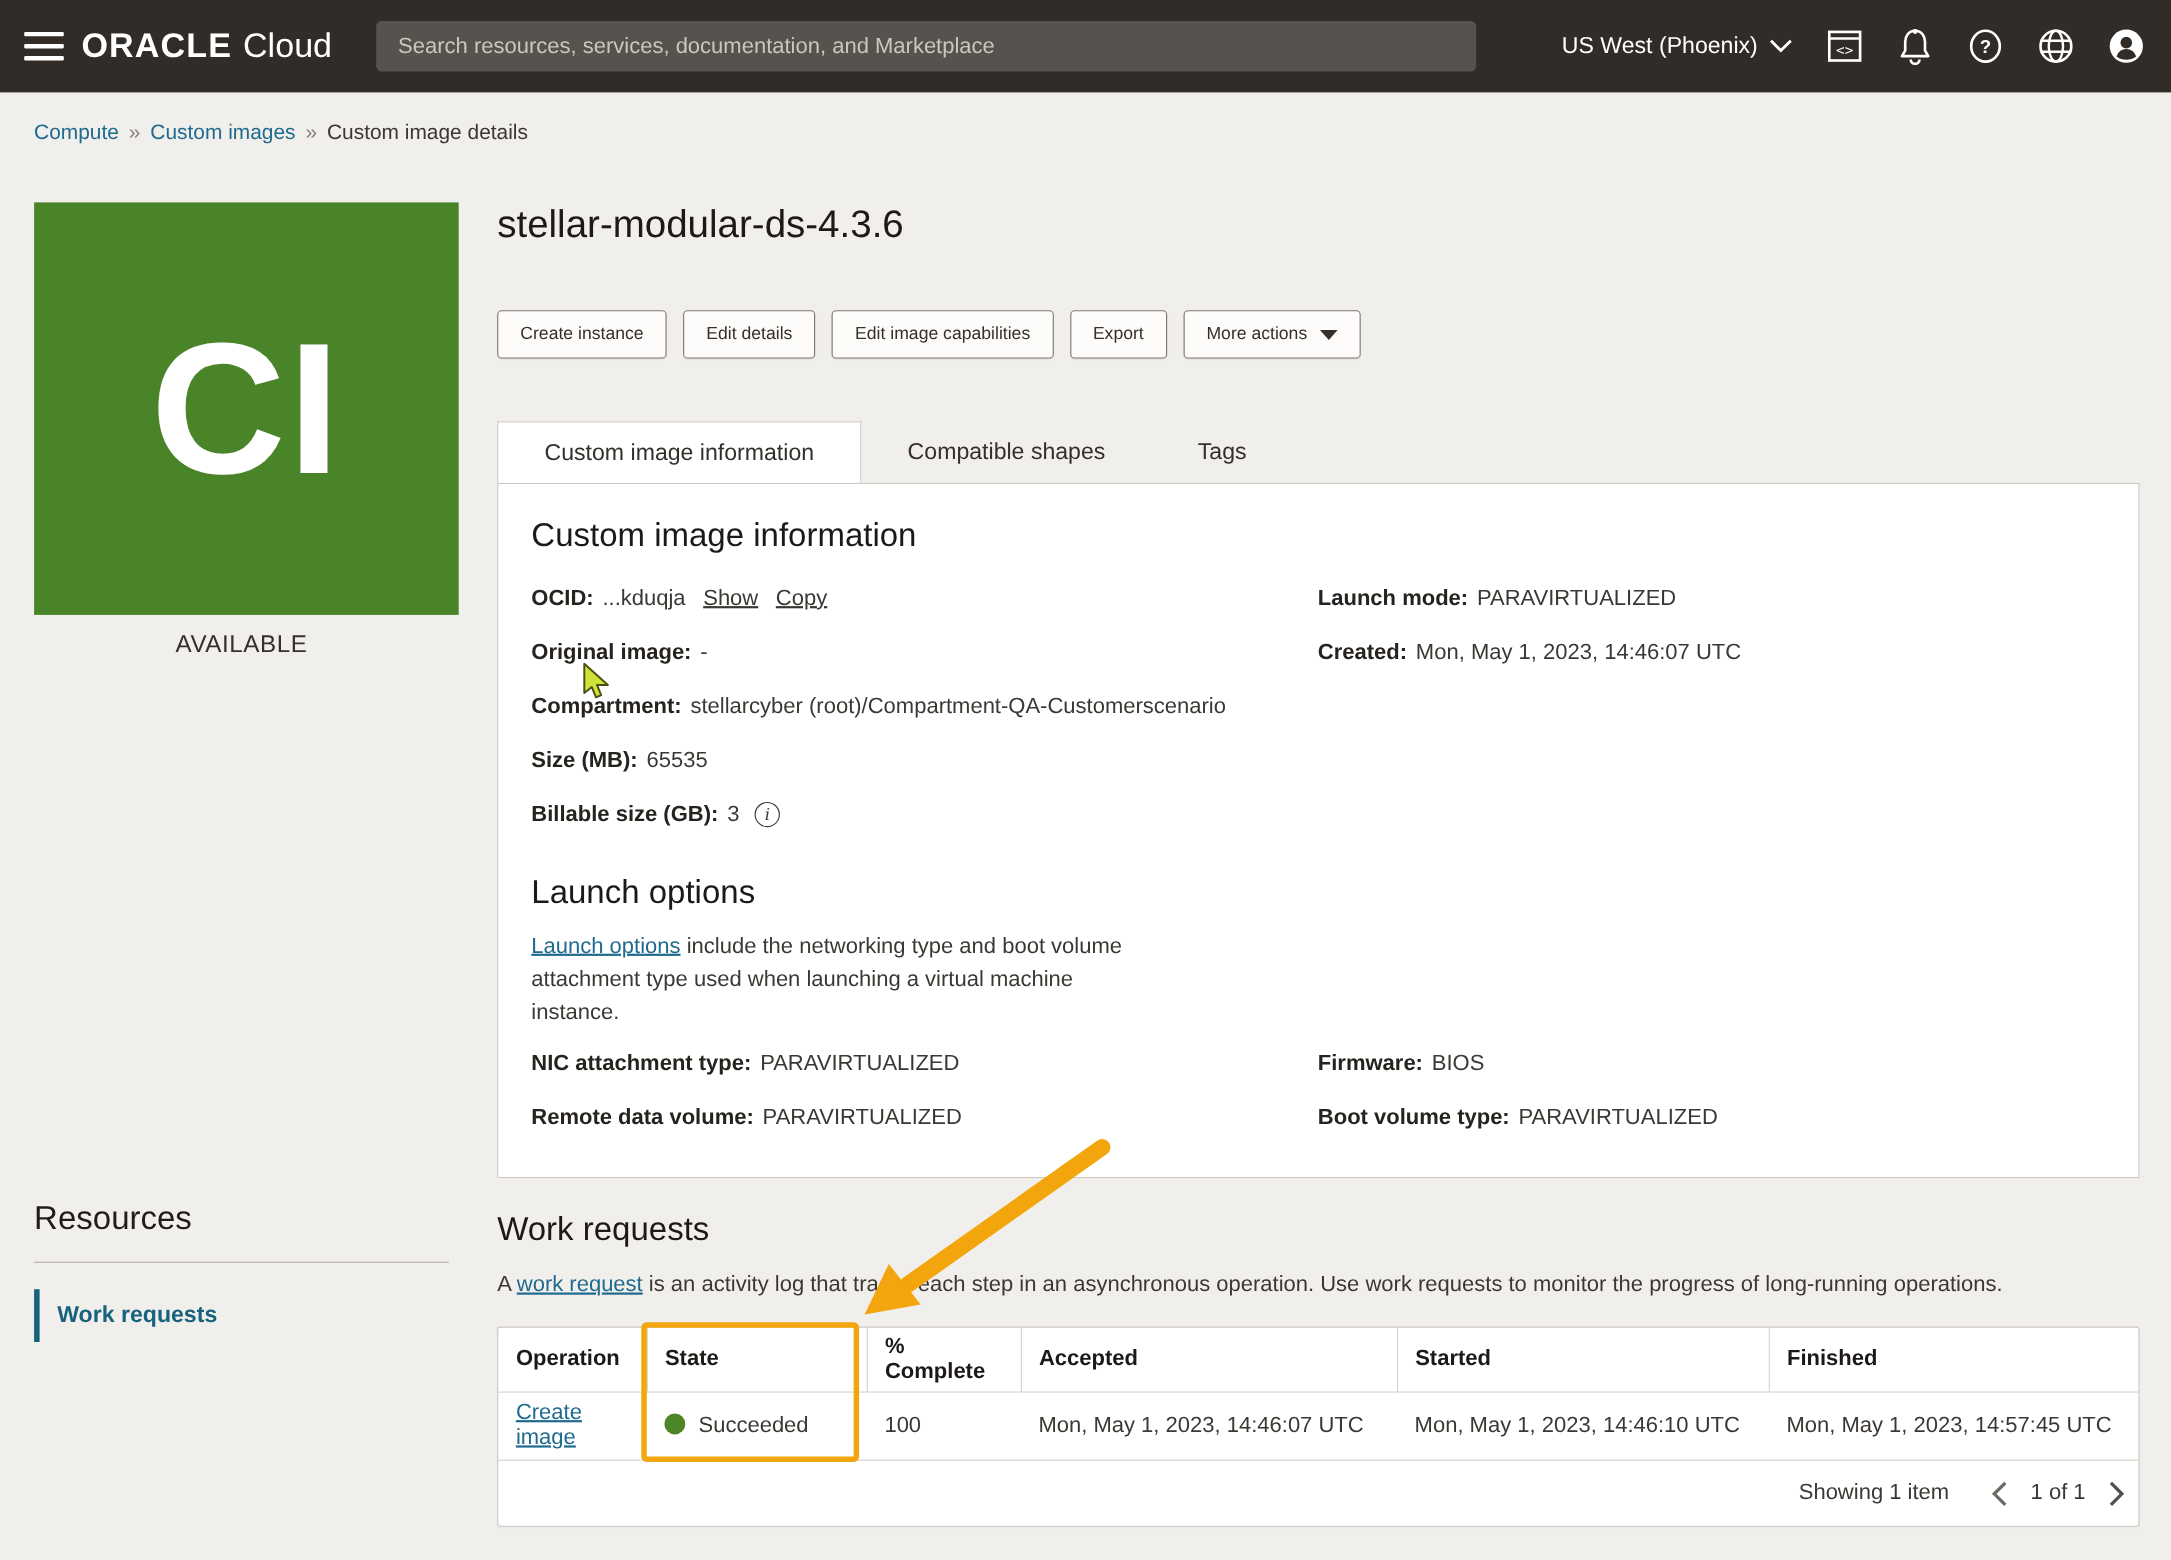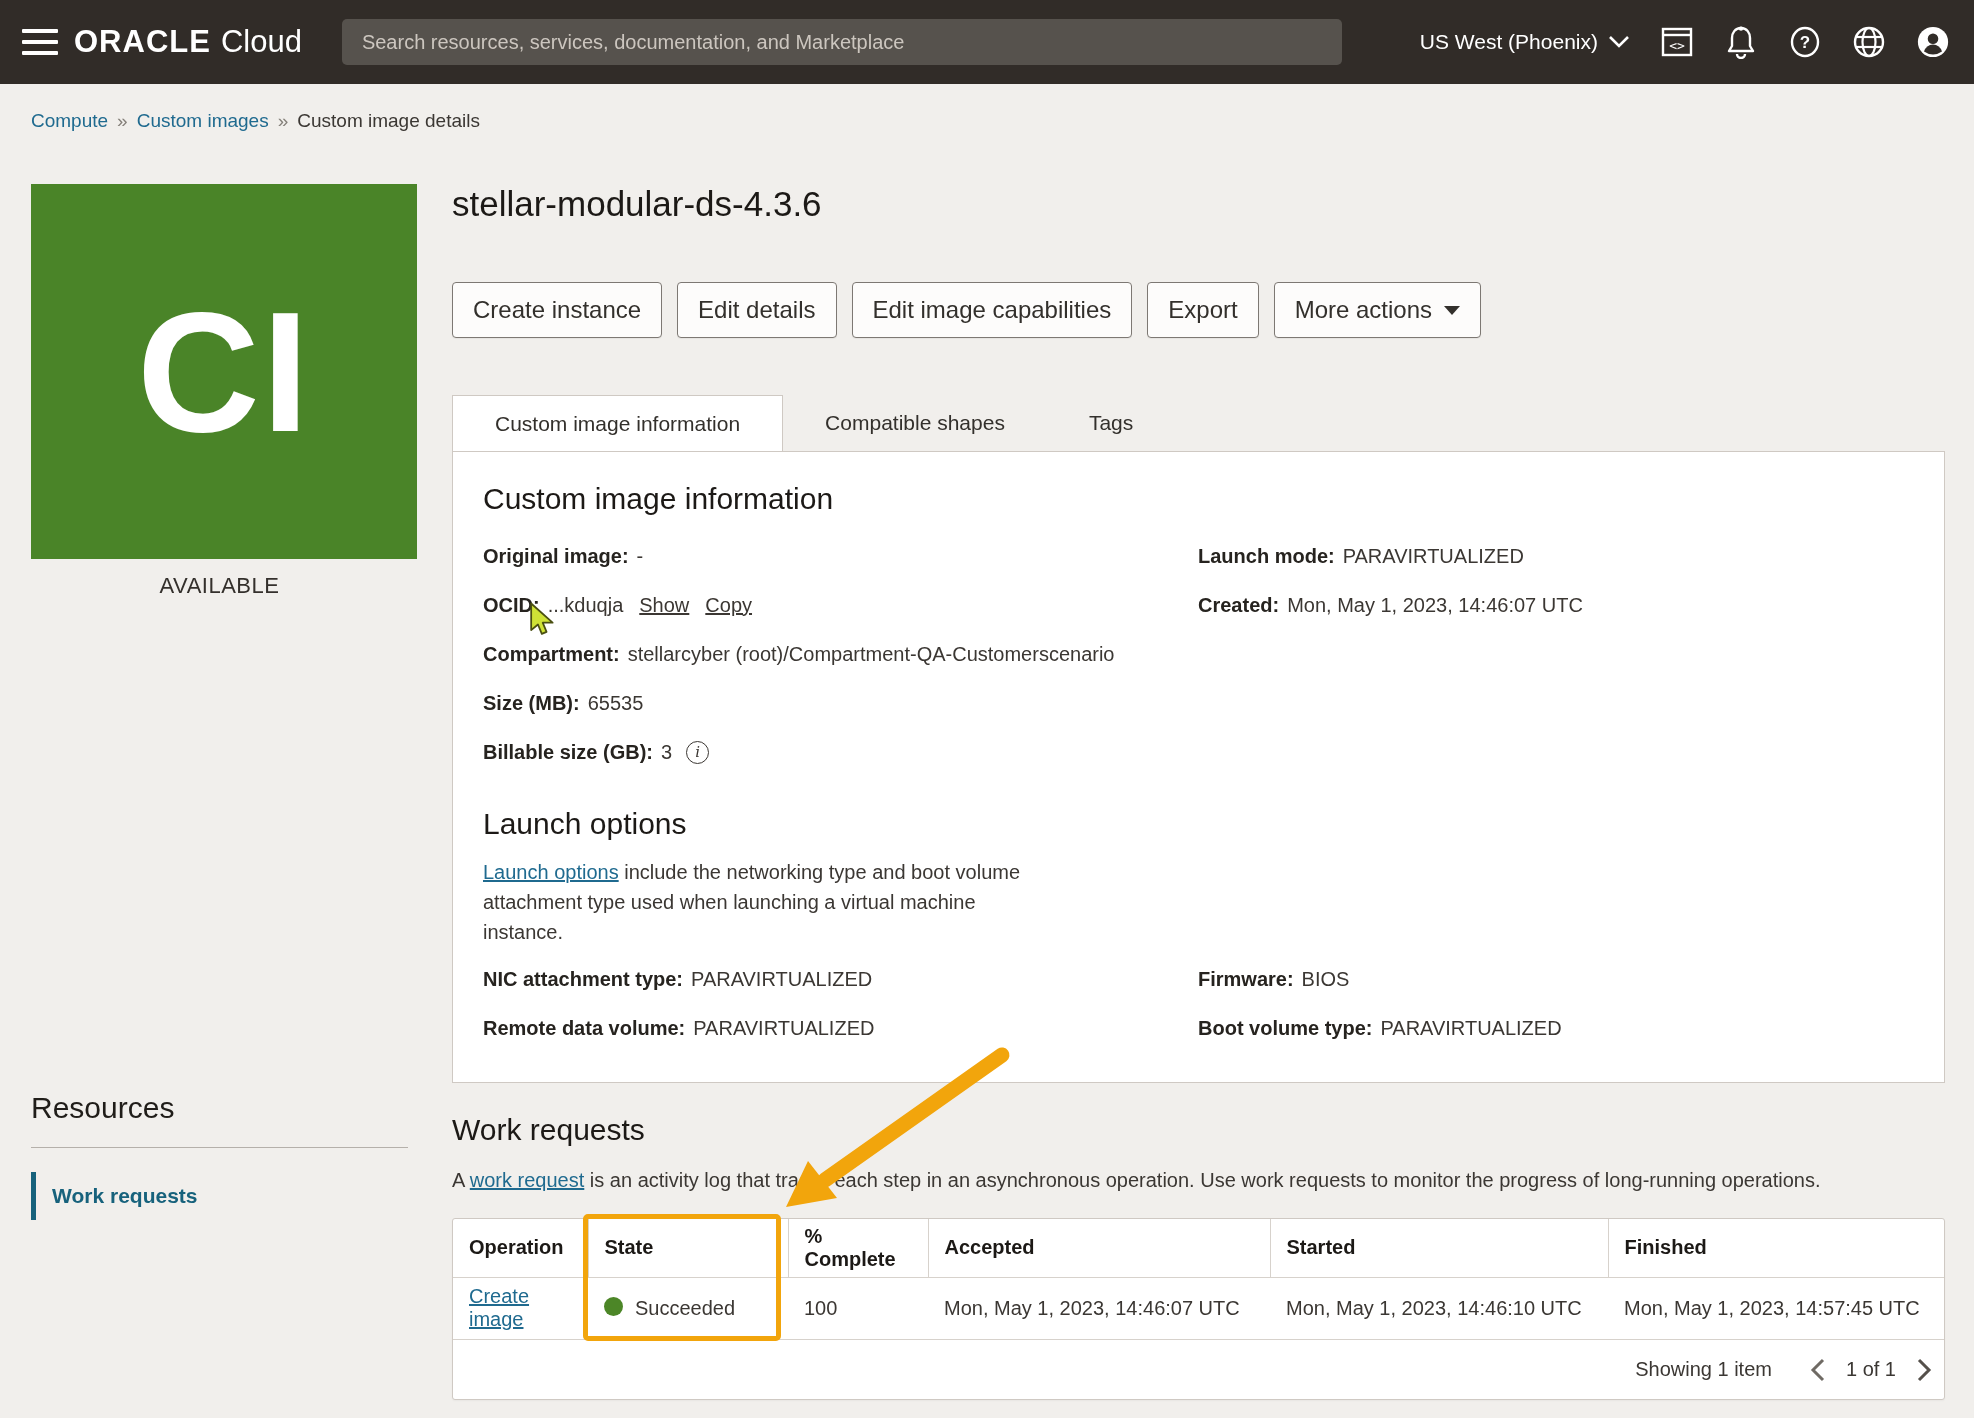--- a/index.html
+++ b/index.html
@@ -43,22 +43,22 @@
   .avatar-box span { color:#fff; font-size:170px; font-weight:800; letter-spacing:2px; }
   .avail { text-align:center; margin-top:14px; font-size:22px; color:#34302c; letter-spacing:0.5px; }
   .resources-h { margin-top:492px; font-size:30px; font-weight:400; color:#201d19; }
   .res-divider { border-top:1px solid #b5b0aa; margin-top:22px; }
   .res-item { margin-top:24px; border-left:5px solid #17627c; padding:12px 0 12px 16px;
               color:#17627c; font-size:21px; font-weight:700; cursor:pointer; }
   
   .page-title { font-size:35px; font-weight:400; color:#1c1916; }
   .btn-row { display:flex; gap:15px; margin-top:58px; }
   .btn {
-    height:56px; background:#fdfcfb; border:1px solid #7d7873; border-radius:4px;
-    font-size:24px; color:#33302c; padding:0 20px; display:flex; align-items:center; gap:12px;
+    height:44px; background:#fdfcfb; border:1px solid #7d7873; border-radius:4px;
+    font-size:16px; color:#33302c; padding:0 20px; display:flex; align-items:center; gap:12px;
     cursor:pointer; font-family:inherit; box-shadow:0 1px 1px rgba(0,0,0,0.05);
   }
   .caret-down { width:0; height:0; border-left:8px solid transparent; border-right:8px solid transparent; border-top:9px solid #33302c; }
   .tabs { display:flex; margin-top:57px; }
   .tab { height:56px; display:flex; align-items:center; padding:0 42px; font-size:21px; color:#33302c; cursor:pointer; }
   .tab.active {
     background:#fff; border:1px solid #cfc9c3; border-bottom:none; position:relative; z-index:2;
     margin-bottom:-1px;
   }
   .panel {
@@ -197,28 +197,28 @@
       <div class="tab active">Custom image information</div>
       <div class="tab">Compatible shapes</div>
       <div class="tab">Tags</div>
     </div>
 
     <div class="panel">
       <h2>Custom image information</h2>
       <div class="fields-grid">
         <div>
           <div class="field">
-            <b>Original image:</b>
-            <span>-</span>
-          </div>
-          <div class="field">
             <b>OCID:</b>
             <span>...kduqja</span>
             <a class="dark-link">Show</a>
             <a class="dark-link">Copy</a>
+          </div>
+          <div class="field">
+            <b>Original image:</b>
+            <span>-</span>
           </div>
           <div class="field">
             <b>Compartment:</b>
             <span>stellarcyber (root)/Compartment-QA-Customerscenario</span>
           </div>
           <div class="field">
             <b>Size (MB):</b>
             <span>65535</span>
           </div>
           <div class="field">

